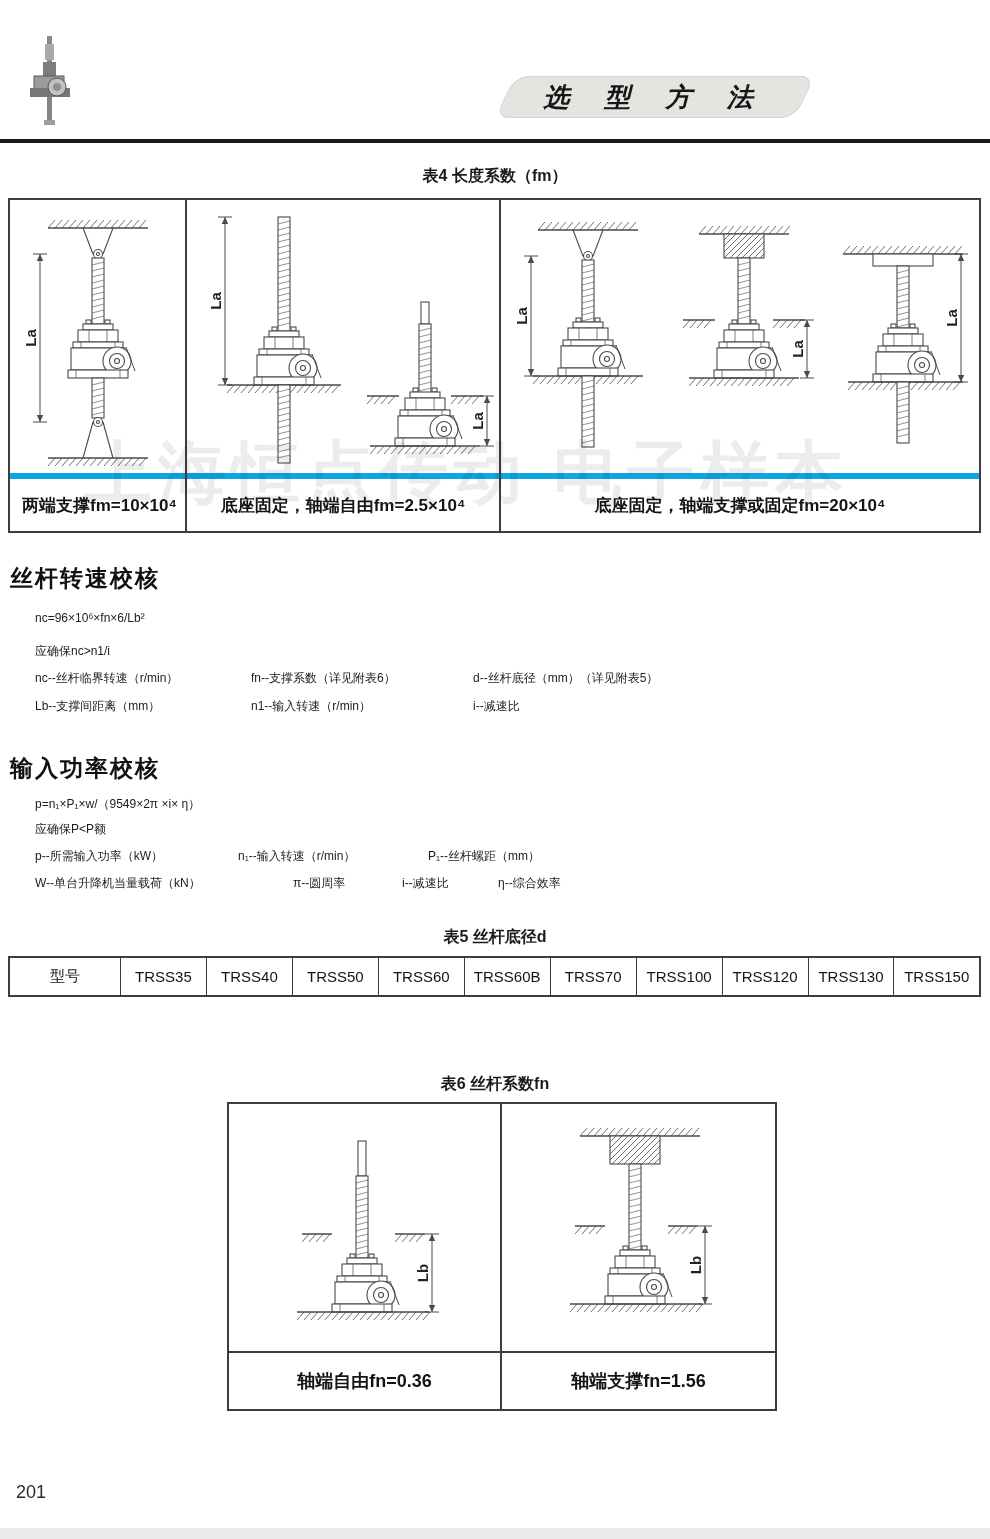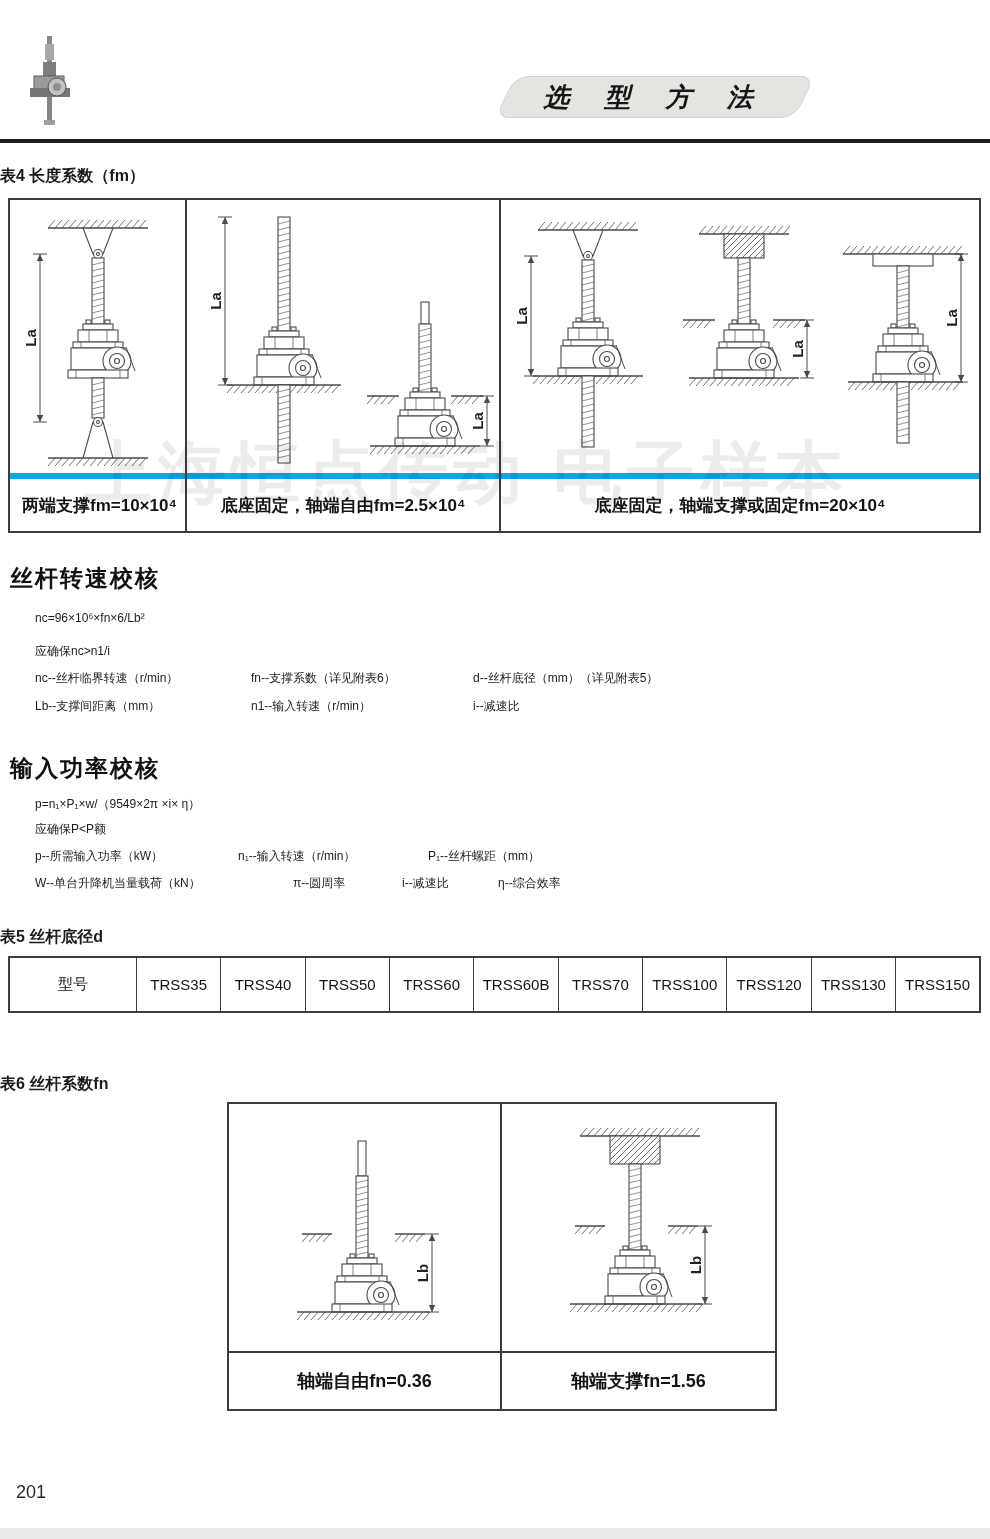--- a/index.html
+++ b/index.html
@@ -7,21 +7,21 @@
        font-family:"Liberation Sans","DejaVu Sans",sans-serif;color:#1f1f1f}
   .abs{position:absolute}
   
   .logo{left:26px;top:36px;width:50px;height:100px}
   .banner{left:505px;top:76px;width:300px;height:42px;background:#e5e4e1;border-radius:14px;
           transform:skewX(-26deg);box-shadow:0 0 0 1px #d7d6d3 inset}
   .banner-text{display:block;transform:skewX(26deg);text-align:center;line-height:42px;
           font-size:26px;font-weight:700;font-style:italic;letter-spacing:14px;color:#161616;white-space:nowrap}
   .rule{left:0;top:139px;width:990px;height:4px;background:#1b1b1b}
   
-  .tbl-cap{width:990px;font-size:16px;font-weight:700;color:#1b1b1b}
+  .tbl-cap{width:990px;text-align:center;font-size:16px;font-weight:700;color:#1b1b1b}
   .cap4{top:166px}.cap5{top:927px}.cap6{top:1074px}
   
   .table4{left:8px;top:198px;width:973px;height:335px;border:2px solid #3d3d3d;display:flex;background:#fff;box-sizing:border-box}
   .t4col{position:relative;box-sizing:border-box;height:100%}
   .t4col.c1{width:177px;border-right:2px solid #3d3d3d}
   .t4col.c2{width:314px;border-right:2px solid #3d3d3d}
   .t4col.c3{flex:1}
   .t4cap{position:absolute;left:0;right:0;bottom:0;height:52px;border-top:6px solid #0ea5e9;
          display:flex;align-items:center;font-size:17px;font-weight:700;color:#141414}
   .t4cap.left{padding-left:12px}
@@ -31,21 +31,21 @@
   
   .watermark{left:84px;top:428px;font-size:68px;font-weight:700;letter-spacing:6px;
              color:rgba(40,40,40,0.085);white-space:nowrap;z-index:5;pointer-events:none}
   
   .sec-head{left:10px;font-size:23px;font-weight:700;color:#111;letter-spacing:2px}
   .line{left:35px;font-size:12px;color:#1c1c1c;white-space:nowrap}
   .defs span{display:inline-block;vertical-align:top}
   
   .t5{position:absolute;left:8px;top:956px;width:973px;border-collapse:collapse;table-layout:fixed;
       font-size:15px;text-align:center;color:#141414;border:2px solid #3d3d3d}
-  .t5 td{border:1px solid #3d3d3d;height:37px;padding:8px}
+  .t5 td{border:1px solid #3d3d3d;height:37px;padding:0}
   
   .table6{left:227px;top:1102px;width:550px;height:309px;border:2px solid #3d3d3d;display:flex;box-sizing:border-box;background:#fff}
   .t6col{position:relative;box-sizing:border-box;width:50%;height:100%}
   .t6col.c1{border-right:2px solid #3d3d3d}
   .t6cap{position:absolute;left:0;right:0;bottom:0;height:56px;border-top:2px solid #3d3d3d;
          display:flex;align-items:center;justify-content:center;font-size:18px;font-weight:700;color:#141414}
   
   .pagenum{left:16px;top:1482px;font-size:18px;color:#2a2a2a}
   .bottom-strip{left:0;bottom:0;width:990px;height:11px;background:#ecebe9}
 </style>

